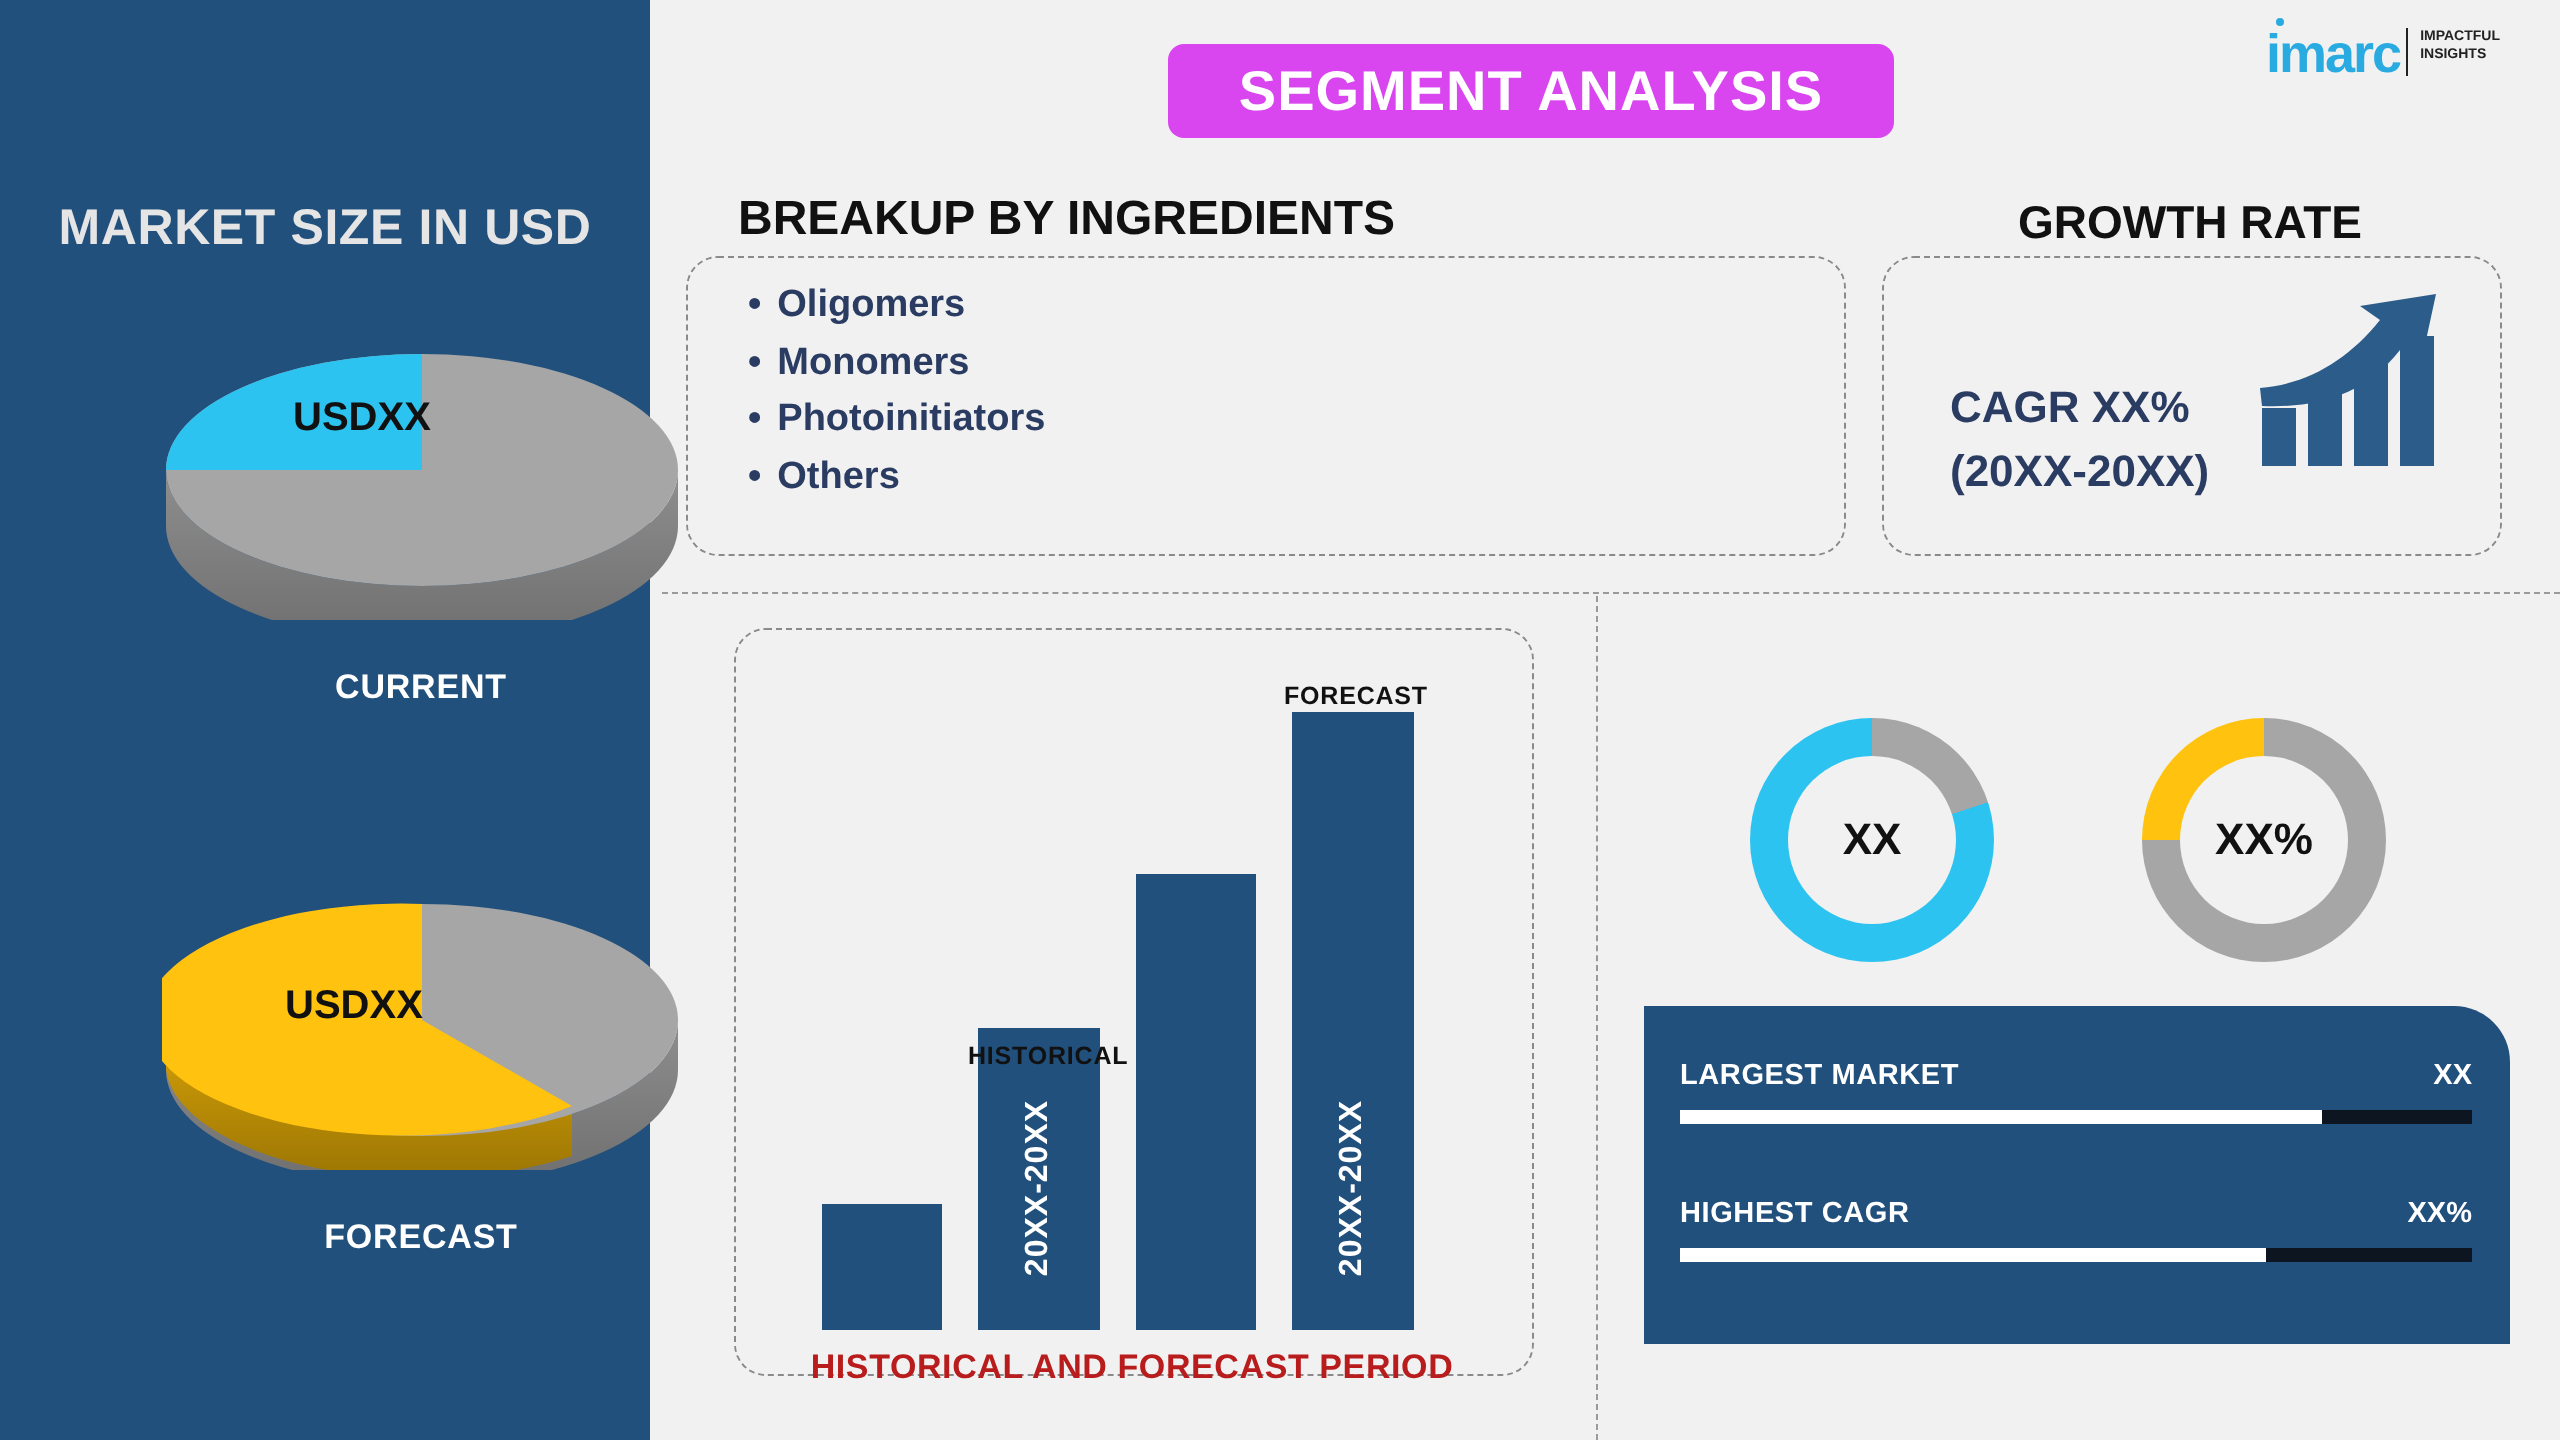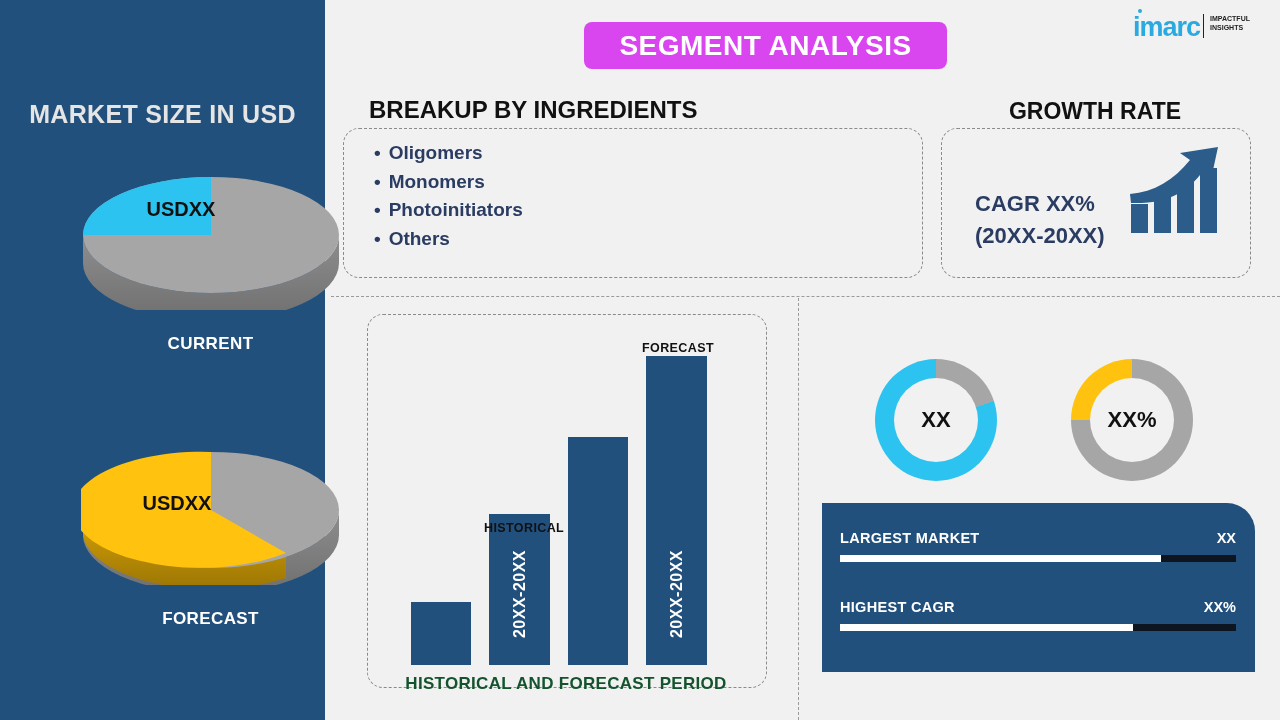--- a/index.html
+++ b/index.html
@@ -89,21 +89,21 @@
     position:absolute;color:#111;font-size:12.5px;font-weight:bold;
     letter-spacing:.4px;white-space:nowrap;
   }
   .bar-label-rot{
     position:absolute;color:#ffffff;font-size:16px;font-weight:bold;
     transform:rotate(-90deg);transform-origin:center center;white-space:nowrap;
     letter-spacing:.5px;
   }
   .bars-caption{
     position:absolute;left:367px;top:674px;width:398px;text-align:center;
-    color:#14532d;font-size:17px;font-weight:bold;letter-spacing:.3px;
+    color:#b91c1c;font-size:17px;font-weight:bold;letter-spacing:.3px;
   }
 
   
   .donut{position:absolute;width:122px;height:122px;border-radius:50%;}
   .donut-hole{
     position:absolute;left:19px;top:19px;width:84px;height:84px;border-radius:50%;
     background:#f1f1f1;display:flex;align-items:center;justify-content:center;
     color:#111;font-size:22px;font-weight:bold;
   }
 

